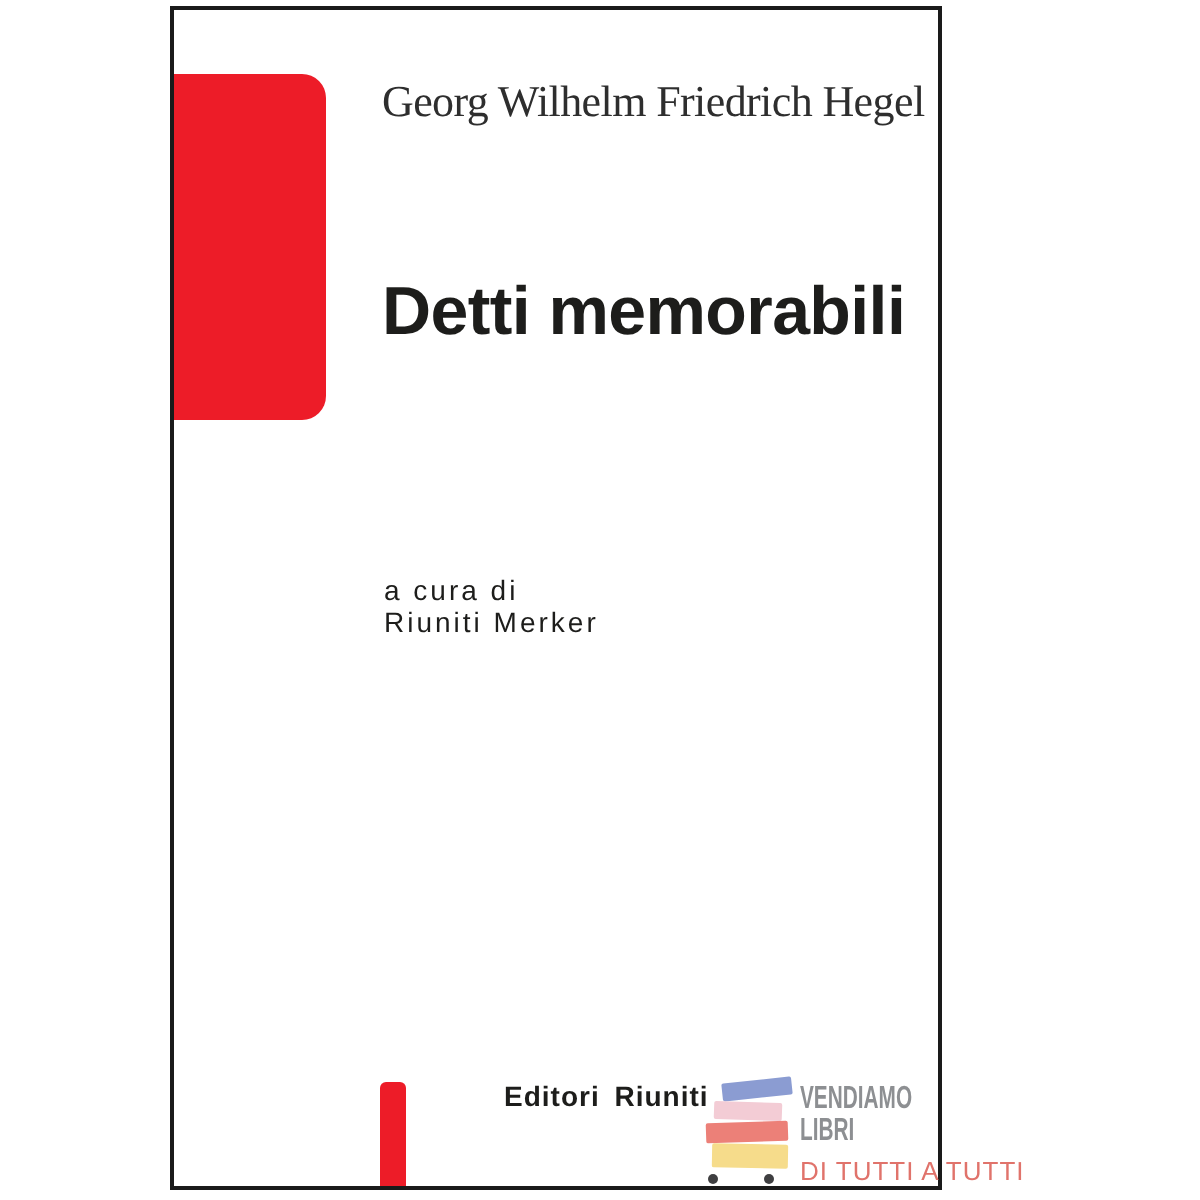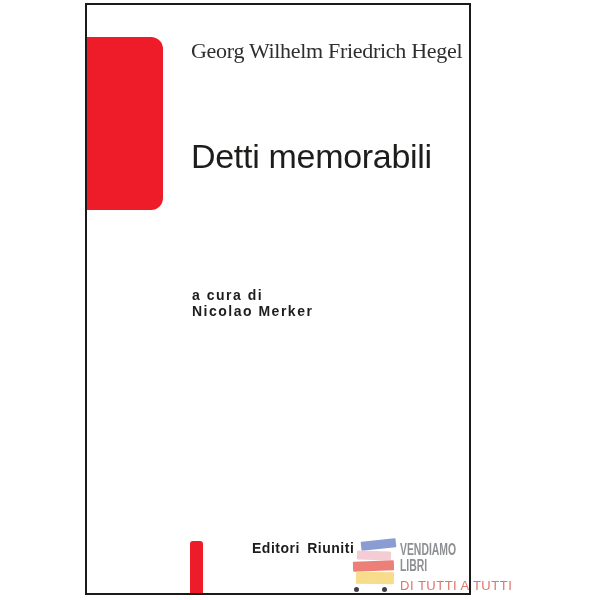--- a/index.html
+++ b/index.html
@@ -32,31 +32,31 @@
     font-family: "Liberation Serif", serif;
     font-size: 22px;
     letter-spacing: -0.3px;
     color: #2e2e2e;
     white-space: nowrap;
   }
   .title {
     position: absolute;
     left: 104px; top: 133px;
     font-size: 34px;
-    font-weight: normal;
+    font-weight: bold;
     line-height: 36px;
     letter-spacing: -0.3px;
     color: #1d1d1b;
     white-space: nowrap;
   }
   .editor {
     position: absolute;
     left: 105px; top: 283px;
     font-size: 14px;
-    font-weight: bold;
+    font-weight: normal;
     line-height: 15.5px;
     letter-spacing: 1.5px;
     color: #1d1d1b;
     white-space: nowrap;
   }
   .red-bar {
     position: absolute;
     left: 103px; top: 536px;
     width: 13px; height: 52px;
     background: #ed1c28;
@@ -124,21 +124,21 @@
     <div class="red-block"></div>
 
     <div class="author">Georg Wilhelm Friedrich Hegel</div>
 
     <div class="title">
       <div>Detti memorabili</div>
     </div>
 
     <div class="editor">
       <div>a cura di</div>
-      <div>Nicolao Merker</div>
+      <div>Riuniti Merker</div>
     </div>
 
     <div class="red-bar"></div>
 
     <div class="publisher">Editori Riuniti</div>
 
     <div class="logo">
       <div>
         <div class="book-bar bar-blue"></div>
         <div class="book-bar bar-pink"></div>

